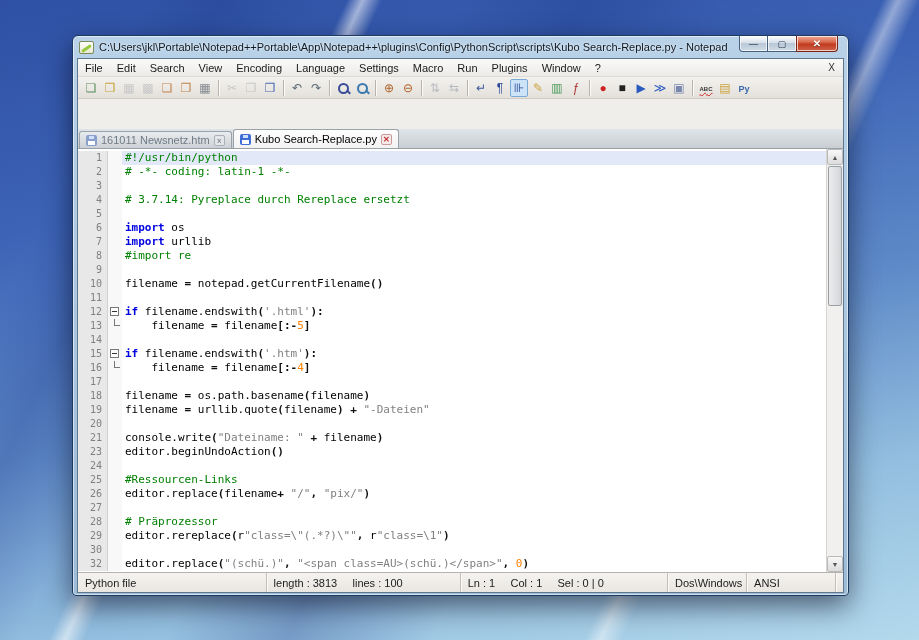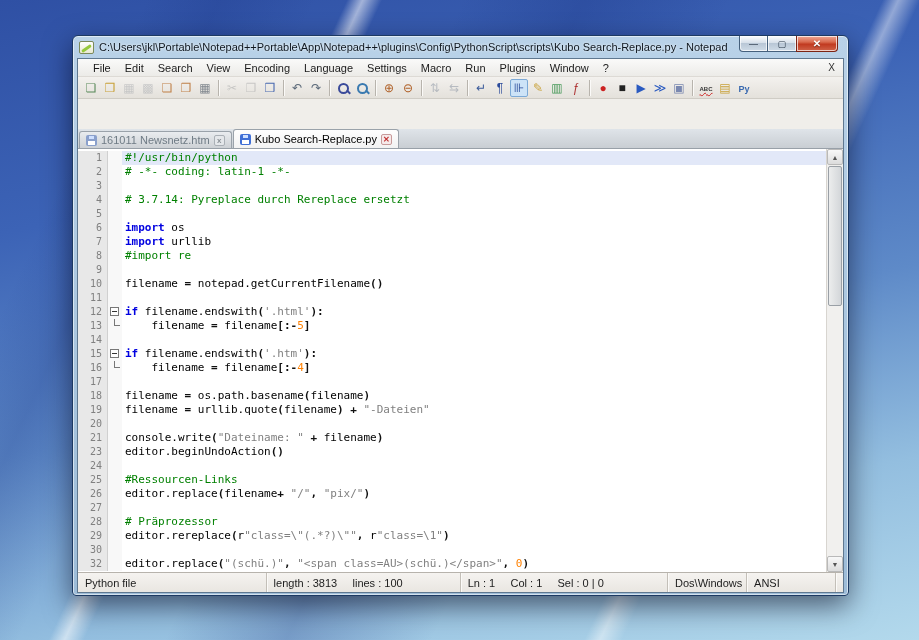--- a/index.html
+++ b/index.html
@@ -26,21 +26,21 @@
   .npp-icon::after{ content:""; position:absolute; left:1px; top:5px; width:11px; height:3px; background:#96c93d; transform:rotate(-35deg); border-radius:2px;}
   .title-text{ font-size:11px; color:#101820; white-space:nowrap; overflow:hidden; text-shadow:0 0 3px rgba(255,255,255,.9); flex:1; }
   .winbtns{ position:absolute; right:6px; top:0; display:flex; }
   .wbtn{ height:16px; border:1px solid #45607c; border-top:none; display:flex; align-items:center; justify-content:center; font-size:9px; color:#1d2c3c; background:linear-gradient(#fdfdfd,#d7e0ea 45%,#b9c7d6 50%,#cfdbe7); box-shadow:inset 0 0 0 1px rgba(255,255,255,.7); cursor:default;}
   .wbtn.min{ width:29px; border-radius:0 0 0 4px; }
   .wbtn.max{ width:28px; border-left:none; border-right:none; }
   .wbtn.close{ width:42px; border-radius:0 0 4px 0; color:#fff; font-size:10px; font-weight:bold;
     background:linear-gradient(#f0a896,#d96a4e 40%,#c13a20 55%,#d0644a); border-color:#7c2414; text-shadow:0 1px 1px rgba(0,0,0,.4);}
   
   .client{ height:535px; background:#f0eeea; border:1px solid #5f7890; display:flex; flex-direction:column; }
-  .menubar{ height:18px; background:linear-gradient(#fafaf9,#ecebe8); display:flex; align-items:center; font-size:11px; color:#1a1a1a; padding:0 8px; position:relative; border-bottom:1px solid #dddad5;}
+  .menubar{ height:18px; background:linear-gradient(#fafaf9,#ecebe8); display:flex; align-items:center; font-size:11px; color:#1a1a1a; padding:0 0; position:relative; border-bottom:1px solid #dddad5;}
   .menu-item{ padding:1px 7px; }
   .menu-close{ position:absolute; right:8px; font-size:10px; color:#333; }
   .toolbar{ height:22px; background:linear-gradient(#f3f1ee,#e4e1db); border-bottom:1px solid #cfccc5; display:flex; align-items:center; padding:0 4px; gap:1px; }
   .tbi{ width:18px; height:18px; font-size:12px; line-height:17px; text-align:center; border:1px solid transparent; border-radius:2px; position:relative; }
   .tbi.disabled{ opacity:.4; filter:grayscale(70%); }
   .tbi.pressed{ background:#cde3f7; border-color:#7ca9d6; }
   .tbi.small{ font-size:6px; font-weight:bold; line-height:18px; letter-spacing:0; text-decoration:underline wavy #cc2222 1px; }
   .tbi.pytxt{ font-size:9px; font-weight:bold; line-height:18px; text-decoration:none;}
   .tbi.mag::before{ content:""; position:absolute; left:3px; top:3px; width:7px; height:7px; border:2px solid currentColor; border-radius:50%;}
   .tbi.mag::after{ content:""; position:absolute; left:11px; top:11px; width:5px; height:2px; background:currentColor; transform:rotate(45deg);}

